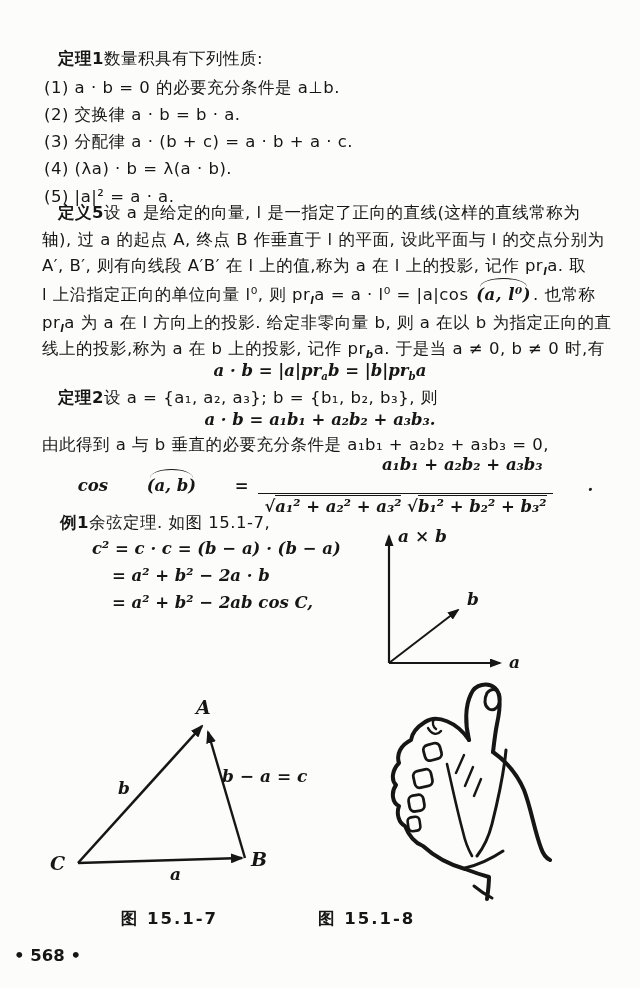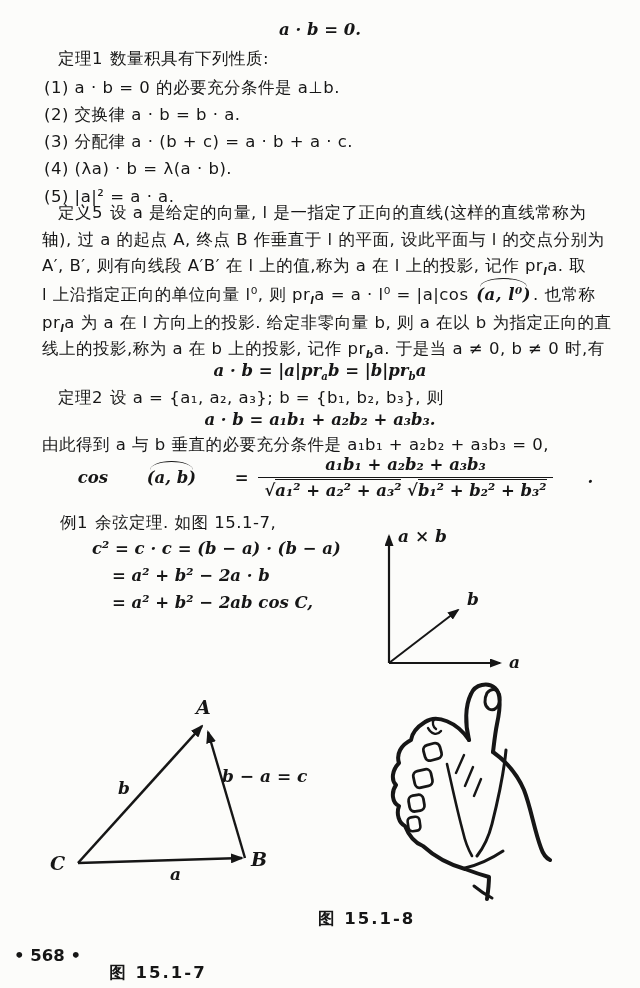--- a/index.html
+++ b/index.html
@@ -4,46 +4,45 @@
 <style>
   html,body { margin:0; padding:0; background:#e8e8e4; }
   #page {
     position:relative; width:640px; height:988px; margin:0 auto;
     background:#fcfcfa; color:#161616; overflow:hidden;
     font-family:"DejaVu Serif", serif; font-size:16.5px;
   }
   .abs { position:absolute; margin:0; white-space:nowrap; }
   .cjk { font-family:"DejaVu Sans", sans-serif; letter-spacing:0.5px; }
   .math { font-family:"DejaVu Serif", serif; font-style:italic; font-weight:bold; }
-  .lbl { font-weight:normal; margin-right:7px; }
+  .lbl { font-weight:bold; margin-right:0; }
   .center { left:0; width:640px; text-align:center; }
   sub { font-size:0.62em; font-style:italic; font-weight:bold; }
   .hat { position:relative; display:inline-block; padding:0 2px; }
   .hat::before {
     content:""; position:absolute; left:10%; right:10%; top:-7px; height:8px;
     border-top:1.6px solid #161616;
     border-radius:50% 50% 0 0 / 100% 100% 0 0;
   }
-  .frac { display:inline-block; vertical-align:middle; text-align:center; margin:0 4px; }
+  .frac { display:inline-block; vertical-align:middle; text-align:right; margin:0 4px; }
   .frac .num { display:block; padding:0 10px 3px; }
-  .frac .den { display:block; border-top:1.6px solid #161616; padding:3px 6px 0; }
+  .frac .den { display:block; border-top:1.6px solid #161616; padding:3px 6px 0;margin-top:16px; }
   .sqrt { font-style:normal; font-weight:bold; }
   .rad { border-top:1.6px solid #161616; padding-top:1px; }
   .vmid { vertical-align:middle;margin-left:31px; }
   svg { position:absolute; overflow:visible; }
   .dlabel { font:italic bold 17px "DejaVu Serif", serif; fill:#161616; }
   .dstroke { stroke:#161616; fill:none; }
   .caption { font-weight:bold; font-family:"DejaVu Sans", sans-serif; letter-spacing:2px; }
 </style>
 </head>
 <body>
 
 <div id="page">
 
-  <p class="abs center math" style="top:20px">a · b = 0.</p>
 
   <p class="abs cjk" style="top:48px;left:58px">
     <span class="lbl">定理1</span><span>数量积具有下列性质:</span>
   </p>
   <p class="abs cjk" style="top:77px;left:44px">(1) a · b = 0 的必要充分条件是 a⊥b.</p>
   <p class="abs cjk" style="top:104px;left:44px">(2) 交换律 a · b = b · a.</p>
   <p class="abs cjk" style="top:131px;left:44px">(3) 分配律 a · (b + c) = a · b + a · c.</p>
   <p class="abs cjk" style="top:159px;left:44px">(4) (λa) · b = λ(a · b).</p>
   <p class="abs cjk" style="top:187px;left:44px">(5) |a|² = a · a.</p>
 
@@ -141,18 +140,18 @@
 
       <path stroke-width="3" d="M 80,192 C 93,189 106,183 118,175 M 89,210 C 95,215 101,219 107,222"></path>
 
       <rect x="39" y="68" width="17" height="16" rx="5" stroke-width="2.8" transform="rotate(-15 47 76)"></rect>
       <rect x="29" y="94" width="18" height="17" rx="5" stroke-width="2.8" transform="rotate(-12 38 103)"></rect>
       <rect x="24" y="119" width="15" height="16" rx="5" stroke-width="2.8" transform="rotate(-10 32 127)"></rect>
       <rect x="23" y="141" width="12" height="14" rx="4" stroke-width="2.6" transform="rotate(-8 29 148)"></rect>
     </g>
   </svg>
 
-  <p class="abs caption" style="top:962px;left:98px;width:120px;text-align:center">图  15.1-7</p>
+  <p class="abs caption" style="top:908px;left:98px;width:120px;text-align:right">图  15.1-7</p>
   <p class="abs caption" style="top:908px;left:318px;width:120px;">图  15.1-8</p>
 
   <p class="abs" style="top:946px;left:14px;font-weight:bold;font-family:'DejaVu Sans',sans-serif">• 568 •</p>
 
 </div>
 
 </body></html>

